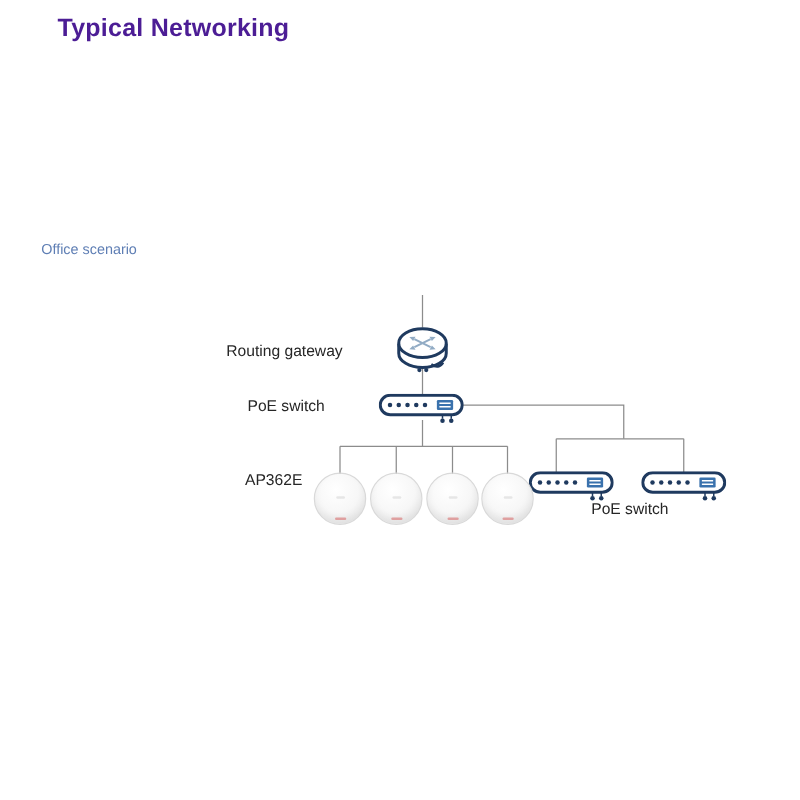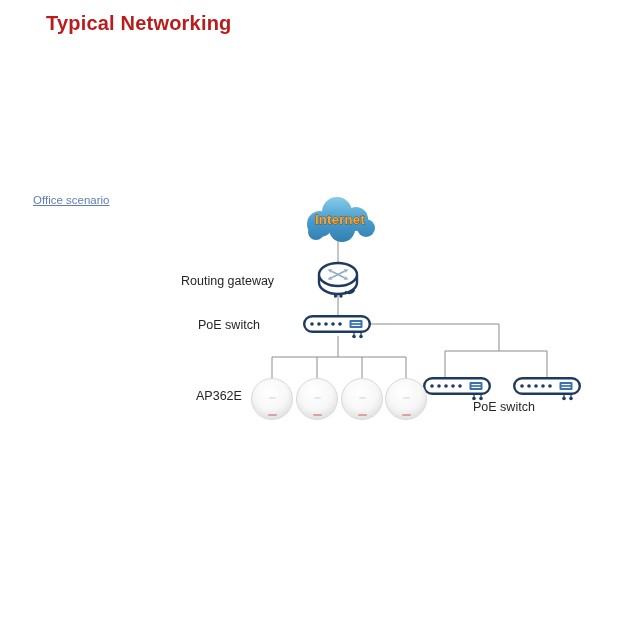--- a/index.html
+++ b/index.html
@@ -2,33 +2,33 @@
 <html><head>
 <meta charset="utf-8">
 <style>
   html,body { margin:0; padding:0; background:#ffffff; }
   .canvas {
     position:relative; width:640px; height:640px; background:#ffffff;
     font-family:"Liberation Sans", sans-serif; overflow:hidden;
   }
   .title {
     position:absolute; left:46px; top:12px; margin:0;
-    font-size:20px; font-weight:bold; color:#b91c1c; letter-spacing:0.2px;
+    font-size:20px; font-weight:bold; color:#4c1d95; letter-spacing:0.2px;
   }
   .scenario {
     position:absolute; left:33px; top:194px;
-    font-size:11.5px; color:#5e7eb4;text-decoration:underline;
+    font-size:11.5px; color:#5e7eb4;
   }
   .dlabel {
     position:absolute; font-size:12.5px; font-weight:normal; color:#262626;
     white-space:nowrap;
   }
   .lbl-routing { left:181px; top:274px; }
   .lbl-poe-main { left:198px; top:318px; }
-  .lbl-ap { left:196px; top:377px;margin-top:12px; }
+  .lbl-ap { left:196px; top:377px; }
   .lbl-poe-right { left:473px; top:400px; }
   #connectors { position:absolute; left:0; top:0; }
   .device { position:absolute; line-height:0; }
   .dev-cloud  { left:300px; top:194px; }
   .dev-router { left:316px; top:260px; }
   .dev-switch-main { left:303px; top:315px; }
   .dev-switch-r1   { left:423px; top:377px; }
   .dev-switch-r2   { left:513px; top:377px; }
   .ap {
     position:absolute; width:42px; height:42px; border-radius:50%;
@@ -71,40 +71,20 @@
       <path d="M317 357 V380"></path>
       <path d="M362 357 V380"></path>
       <path d="M406 357 V380"></path>
       <path d="M370 324 H499 V351"></path>
       <path d="M445 351 H547"></path>
       <path d="M445 351 V378"></path>
       <path d="M547 351 V378"></path>
     </g>
   </svg>
 
-  <div class="device dev-cloud">
-    <svg width="80" height="52" viewBox="0 0 80 52">
-      <defs>
-        <linearGradient id="cg" x1="0" y1="0" x2="0" y2="52" gradientUnits="userSpaceOnUse">
-          <stop offset="0" stop-color="#8ed2ef"></stop>
-          <stop offset="0.5" stop-color="#4a9dcd"></stop>
-          <stop offset="1" stop-color="#2b79ab"></stop>
-        </linearGradient>
-      </defs>
-      <g fill="url(#cg)">
-        <circle cx="20" cy="30" r="13"></circle>
-        <circle cx="37" cy="18" r="15"></circle>
-        <circle cx="56" cy="25" r="12"></circle>
-        <circle cx="66" cy="34" r="9"></circle>
-        <circle cx="42" cy="35" r="13"></circle>
-        <circle cx="16" cy="38" r="8"></circle>
-      </g>
-      <text x="40" y="30" text-anchor="middle" font-size="13" font-weight="bold" font-family="Liberation Sans, sans-serif" fill="#f2a93b" stroke="#7d4716" stroke-width="0.8" paint-order="stroke" letter-spacing="0.3">Internet</text>
-    </svg>
-  </div>
 
   <div class="device dev-router">
     <svg width="44" height="46" viewBox="0 0 44 46">
       <path d="M3 15 v7.5 a19 11.5 0 0 0 38 0 V15" fill="#ffffff" stroke="#1f3a5f" stroke-width="2.4"></path>
       <path d="M29 31.5 q6 4 9.5 -1.5" fill="none" stroke="#1f3a5f" stroke-width="2"></path>
       <ellipse cx="22" cy="14.5" rx="19" ry="11.5" fill="#ffffff" stroke="#1f3a5f" stroke-width="2.4"></ellipse>
       <g stroke="#91abc4" stroke-width="1.6">
         <line x1="22" y1="14.5" x2="28.5" y2="11.3"></line>
         <line x1="22" y1="14.5" x2="15.5" y2="11.3"></line>
         <line x1="22" y1="14.5" x2="28.5" y2="17.7"></line>

